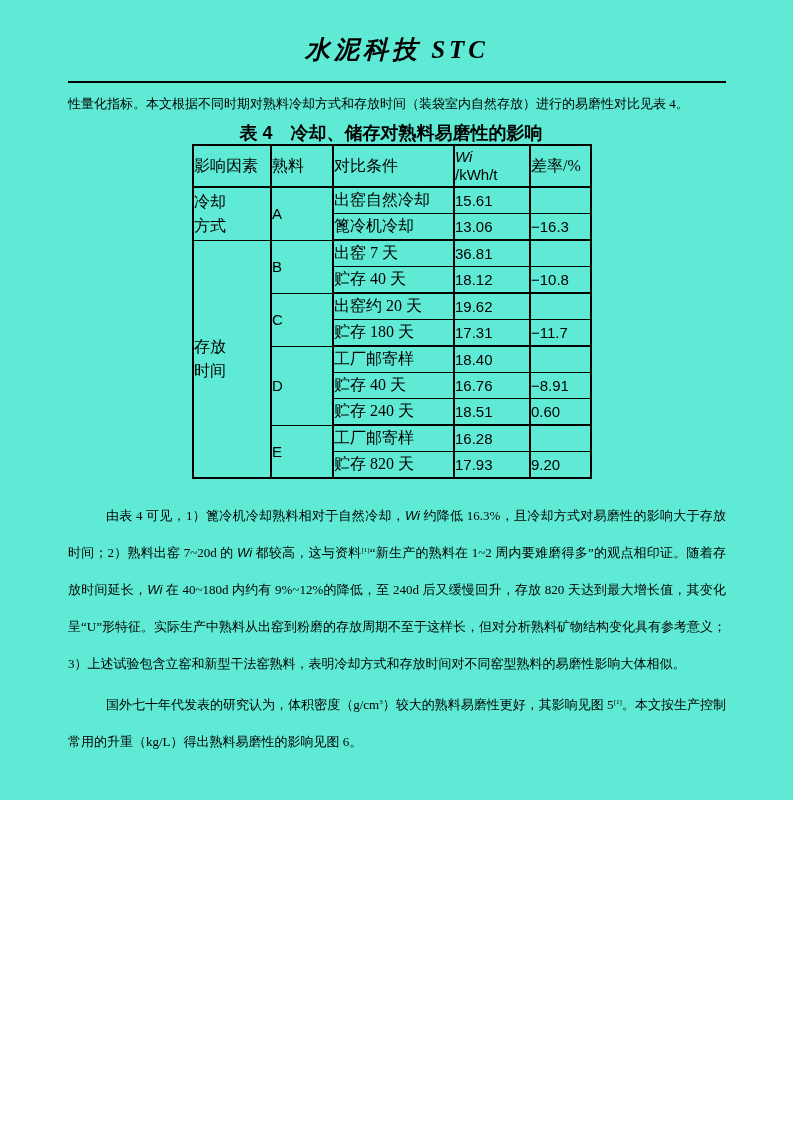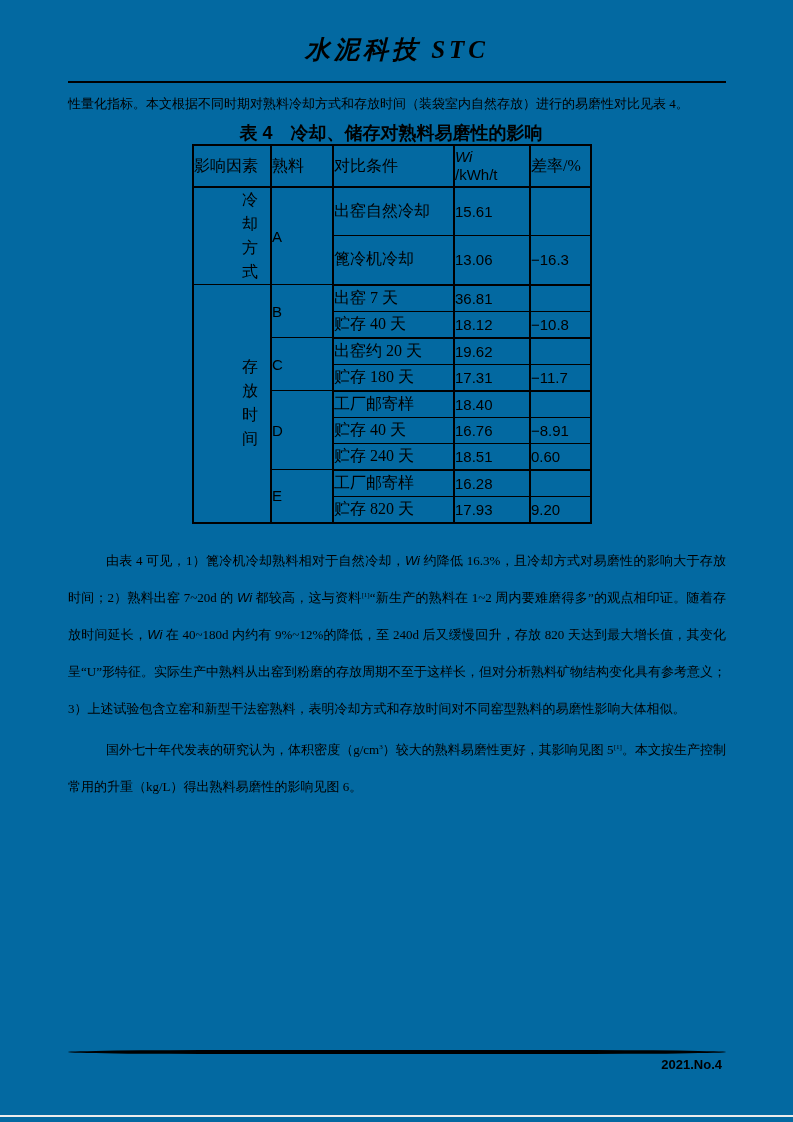--- a/index.html
+++ b/index.html
@@ -1,20 +1,20 @@
 <!DOCTYPE html>
 <html lang="zh"><head>
 <meta charset="utf-8">
 <style>
   html, body { margin: 0; padding: 0; background: #ffffff; }
   .page {
     position: relative;
     width: 793px;
-    height: 1122px;
-    background: #0369a1;
+    height: 800px;
+    background: #5eead4;
     color: #000000;
     font-family: "Liberation Serif", "DejaVu Serif", serif;
     overflow: hidden;
   }
   .content {
     position: absolute;
     left: 68px;
     top: 0;
     width: 658px;
   }
@@ -69,21 +69,21 @@
   }
   table.t4 thead th {
     height: 40px;
     font-weight: normal;
     font-size: 16px;
     border-bottom-width: 2px;
   }
   table.t4 td { height: 25px; font-size: 16px; }
   table.t4 .wi-head { font-family: "Liberation Sans", sans-serif; font-size: 15px; line-height: 18px; }
   table.t4 .num { font-family: "Liberation Sans", sans-serif; font-size: 15px; }
-  table.t4 .factor { white-space: pre-line; line-height: 24px; padding-left: 48px; }
+  table.t4 .factor { white-space: pre-line; line-height: 24px; }
   table.t4 .clinker { font-family: "Liberation Sans", sans-serif; font-size: 15px; }
   table.t4 tr.gend td { border-bottom-width: 2px; }
   .section-heading {
     margin: 10px 0 0 0;
     font-family: "Liberation Sans", sans-serif;
     font-weight: bold;
     font-size: 19px;
     line-height: 28px;
   }
   .para.after-heading { margin-top: 4px; }

